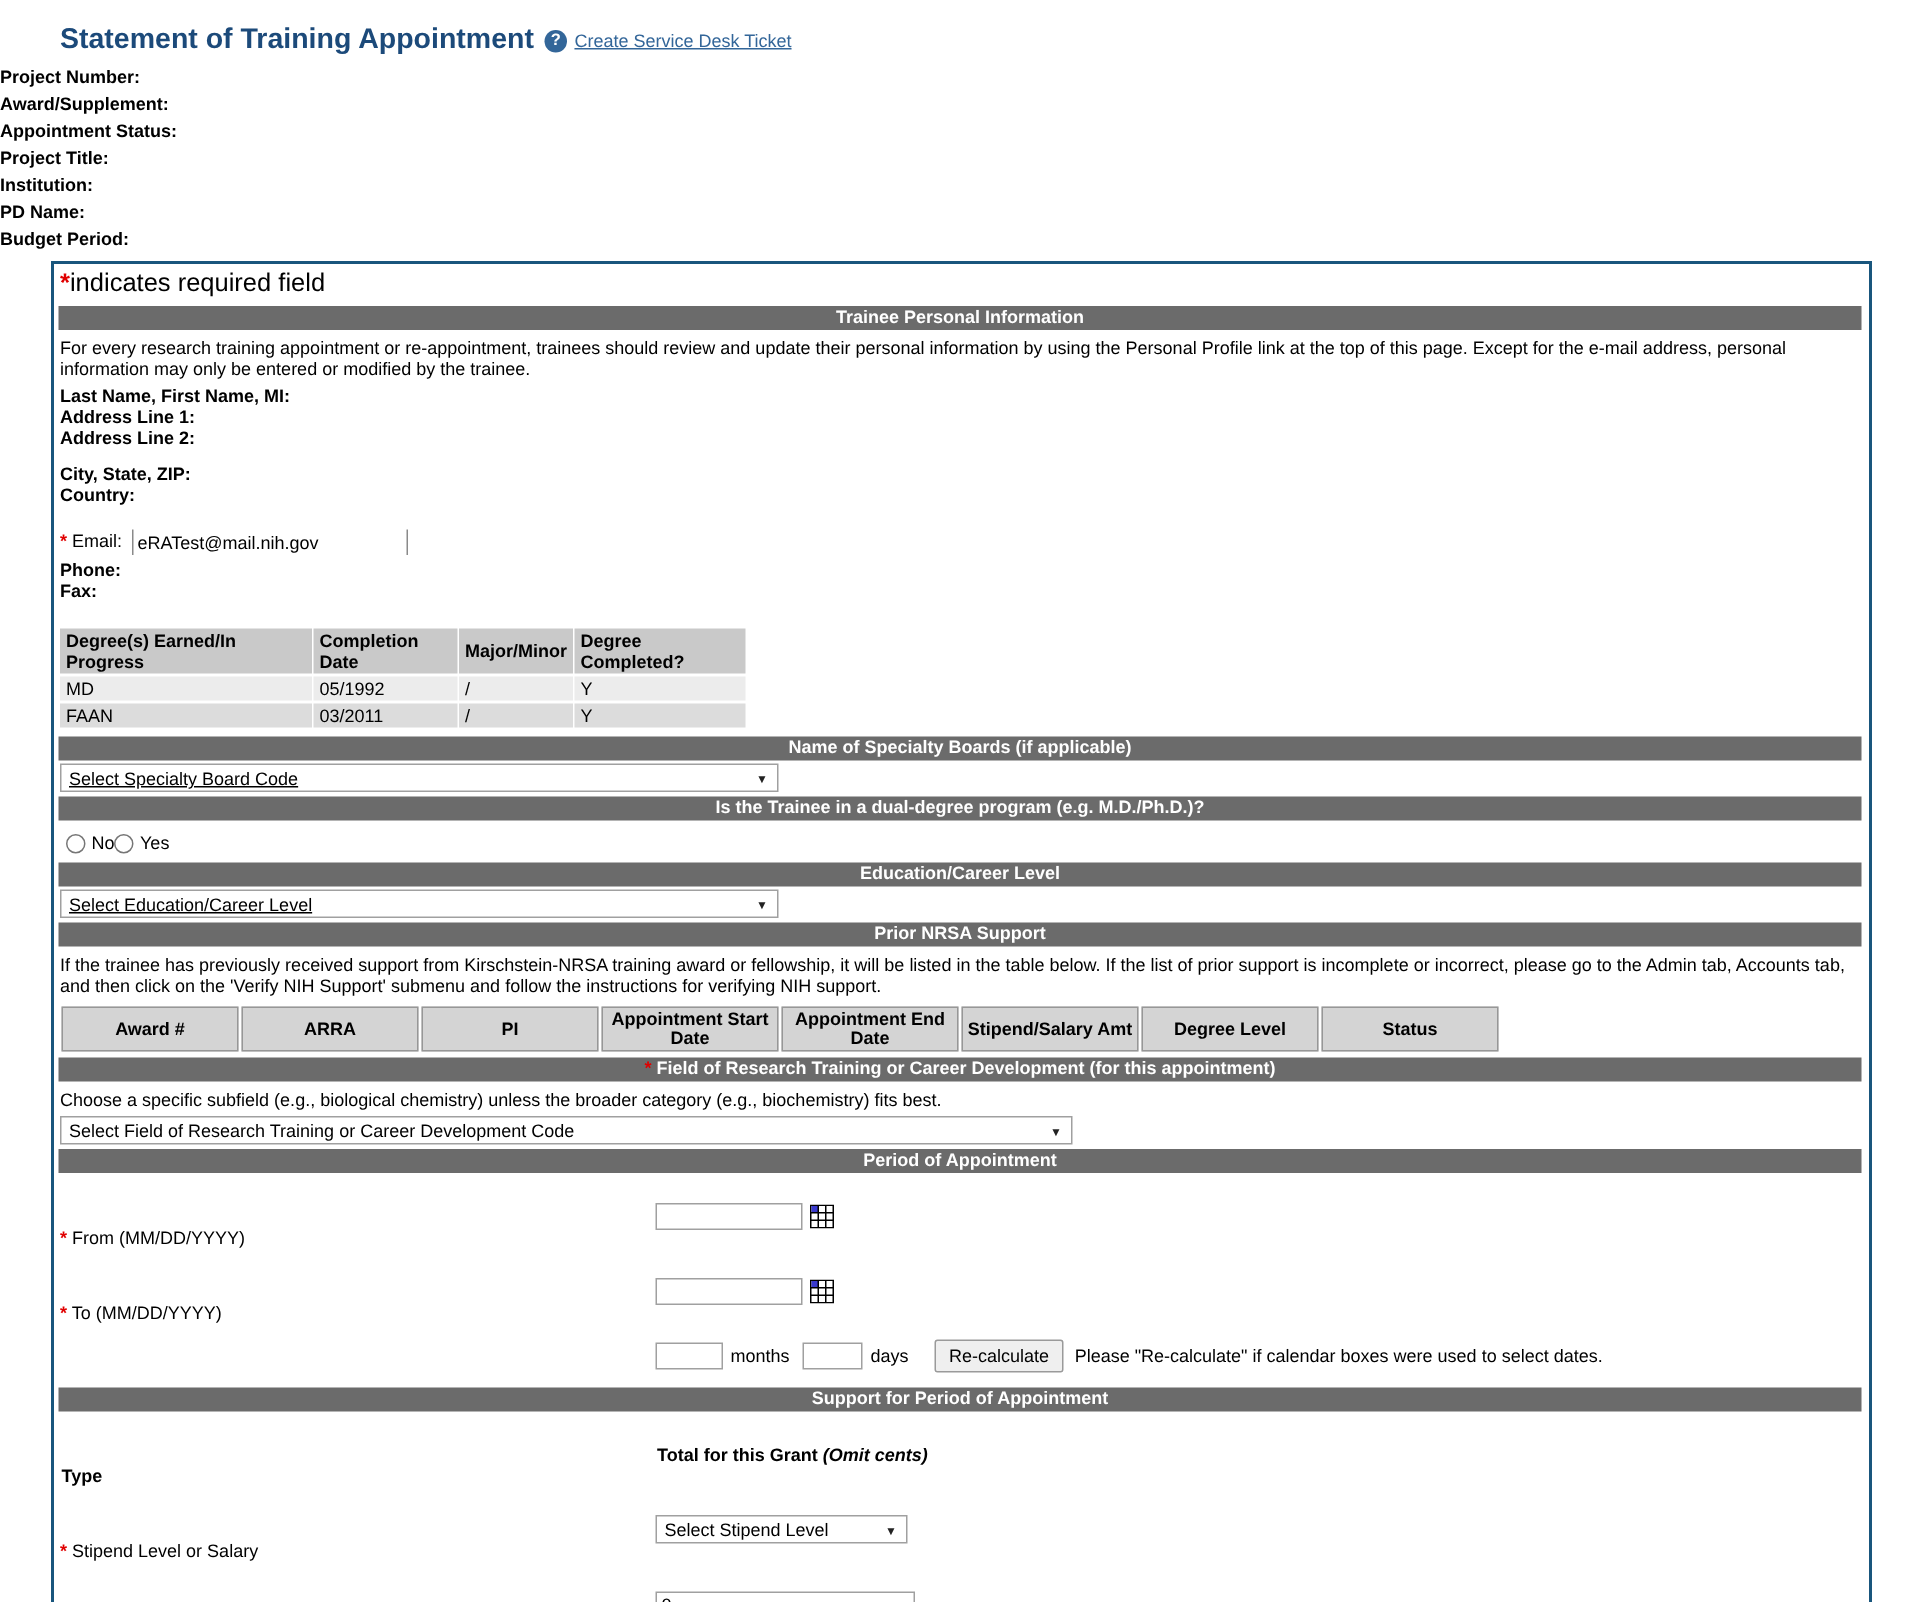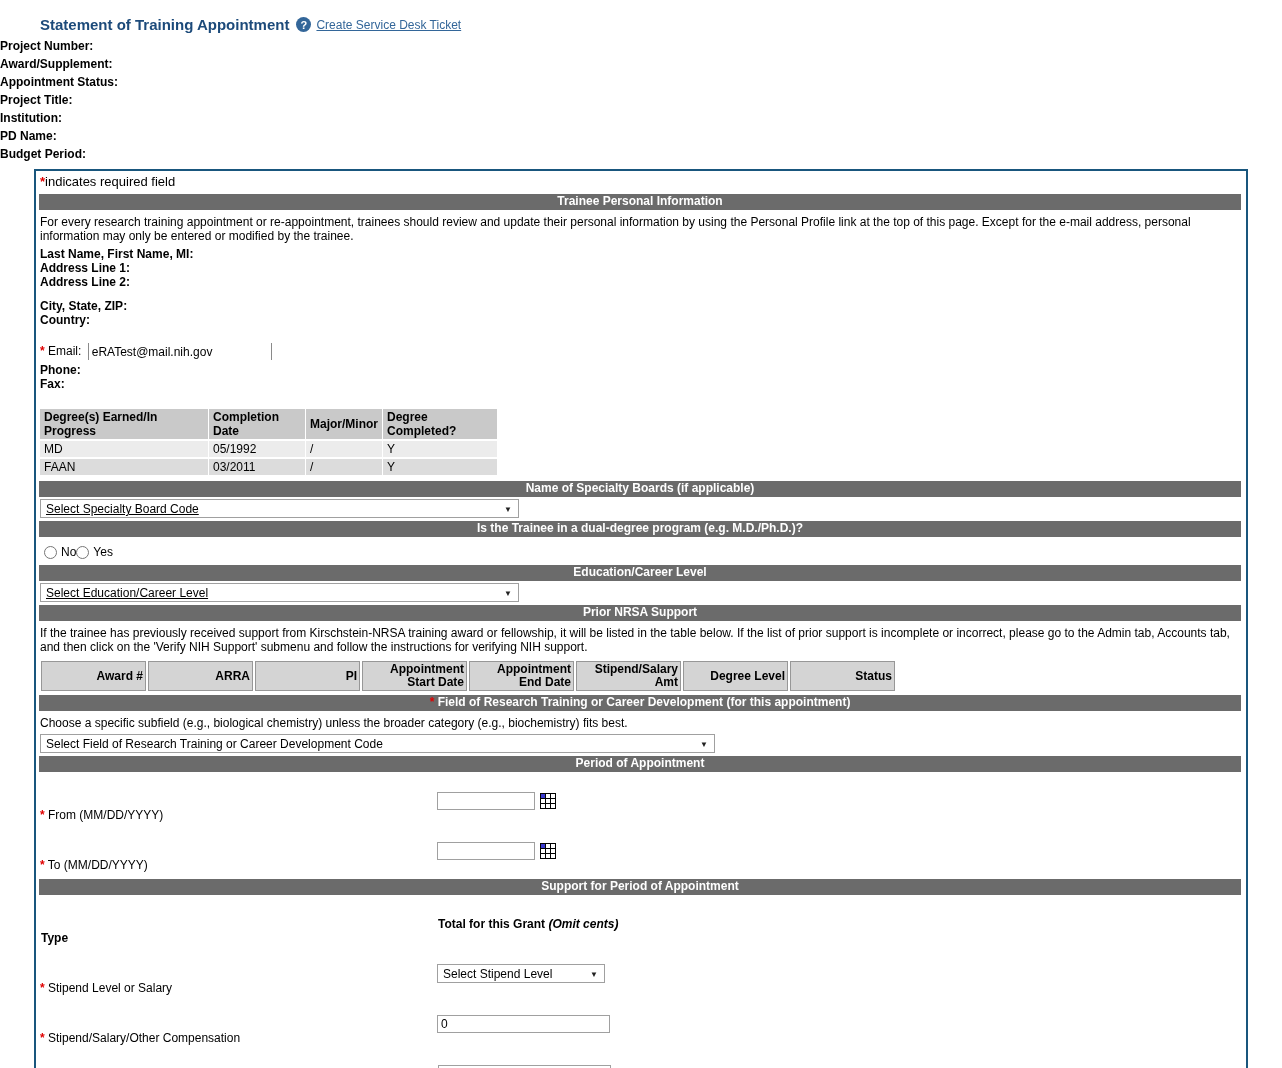--- a/index.html
+++ b/index.html
@@ -2,38 +2,38 @@
 <html><head>
 <meta charset="utf-8">
 <style>
   * { box-sizing: border-box; }
   html, body { margin:0; padding:0; background:#fff; }
   body {
     width:1282px; height:1068px; overflow:hidden;
     font-family:"Liberation Sans", sans-serif; font-size:12px; color:#000;
   }
   .header { padding:16px 0 0 40px; white-space:nowrap; }
-  .page-title { display:inline; font-size:15px; font-weight:bold; color:#1c4a7a; vertical-align:middle; }
+  .page-title { display:inline; font-size:19px; font-weight:bold; color:#1c4a7a; vertical-align:middle; }
   .help-icon {
     display:inline-flex; width:15px; height:15px; border-radius:50%;
     background:#336699; color:#fff; font-weight:bold; font-size:11px;
     align-items:center; justify-content:center; vertical-align:middle; margin:0 5px 0 7px; cursor:pointer;
   }
   .sd-link { color:#336699; font-size:12px; text-decoration:underline; vertical-align:middle; cursor:pointer; }
   .project-info { width:298px; font-weight:bold; line-height:18px; margin-top:4px; }
   .project-info div { height:18px; }
 
   .form-box {
     width:1214px; margin:6px 0 0 34px; border:2px solid #19567d;
     padding:2px 5px 12px 3px; background:#fff;
   }
   .form-top { text-align:right; padding:1px 2px 0 0; }
   .phs { font-weight:bold; margin-right:20px; }
   .req { color:#e00000; font-weight:bold; }
-  .required-note { font-size:13px; margin:1px 0 5px 1px; }
+  .required-note { font-size:17px; margin:1px 0 5px 1px; }
 
   .section-bar {
     background:#6b6b6b; color:#fff; font-weight:bold; text-align:center;
     font-size:12px; padding:1px 0 2px 0; margin:2px 0; line-height:13px;
   }
   .desc { margin:5px 1px 4px 1px; line-height:14px; }
   .lbl { font-weight:bold; margin-left:1px; line-height:14px; }
   .mt14 { }
   .mt10 { margin-top:10px; }
 
@@ -56,22 +56,22 @@
   }
   .select-box .arrow { position:absolute; right:6px; top:5px; font-size:8px; color:#222; }
   .w-spec { width:479px;text-decoration:underline; } .w-field { width:675px; } .w-stipend { width:168px; margin:0; }
 
   .radio-row { display:flex; align-items:center; margin:8px 0 6px 5px; }
   .radio-row input { width:13px; height:13px; margin:0 4px 0 0; }
   .radio-gap { margin-left:22px; }
 
   table.prior { border-collapse:separate; border-spacing:2px; margin:5px 0 2px 0; font-size:12px; }
   table.prior th {
-    width:105px; height:30px; background:#d4d4d4; border:1px solid #979797;
-    font-weight:bold; text-align:right; vertical-align:middle; padding:1px 2px; line-height:13px;
+    width:118px; height:30px; background:#d4d4d4; border:1px solid #979797;
+    font-weight:bold; text-align:center; vertical-align:middle; padding:1px 2px; line-height:13px;
   }
 
   .flex-row { display:flex; align-items:center; margin:7px 0; }
   .label-col { width:398px; padding-left:1px;margin-top:29px; }
   .date-input { width:98px; height:18px; border:1px solid #a0a0a0; font:12px "Liberation Sans",sans-serif; padding:1px 3px; margin-right:5px; }
   .cal-btn { width:16px; height:16px; padding:0; border:none; background:none; cursor:pointer; display:inline-flex; }
   .small-input { width:45px; height:18px; border:1px solid #a0a0a0; font:12px "Liberation Sans",sans-serif; padding:1px 3px; margin-right:5px; }
   .days-input { width:40px; }
   .unit { margin-right:9px; }
   .recalc-btn {
@@ -230,20 +230,29 @@
           <rect x="0.5" y="0.5" width="15" height="15" fill="#fff" stroke="#000"></rect>
           <rect x="1" y="1" width="5" height="4" fill="#3a3acf"></rect>
           <line x1="0.5" y1="5.5" x2="15.5" y2="5.5" stroke="#000"></line>
           <line x1="0.5" y1="10.5" x2="15.5" y2="10.5" stroke="#000"></line>
           <line x1="5.5" y1="0.5" x2="5.5" y2="15.5" stroke="#000"></line>
           <line x1="10.5" y1="0.5" x2="10.5" y2="15.5" stroke="#000"></line>
         </svg>
     </span>
   </div>
 
+  <div class="flex-row">
+    <div class="label-col"></div>
+    <input type="text" class="small-input" style="">
+    <span class="unit">months</span>
+    <input type="text" class="small-input days-input" style="">
+    <span class="unit">days</span>
+    <button class="recalc-btn">Re-calculate</button>
+    <span>Please "Re-calculate" if calendar boxes were used to select dates.</span>
+  </div>
 
   <div class="section-bar">Support for Period of Appointment</div>
 
   <div class="flex-row">
     <div class="label-col lbl">Type</div>
     <span class="grant-head">
       <span>Total for this Grant</span>
       <i>(Omit cents)</i>
     </span>
   </div>

